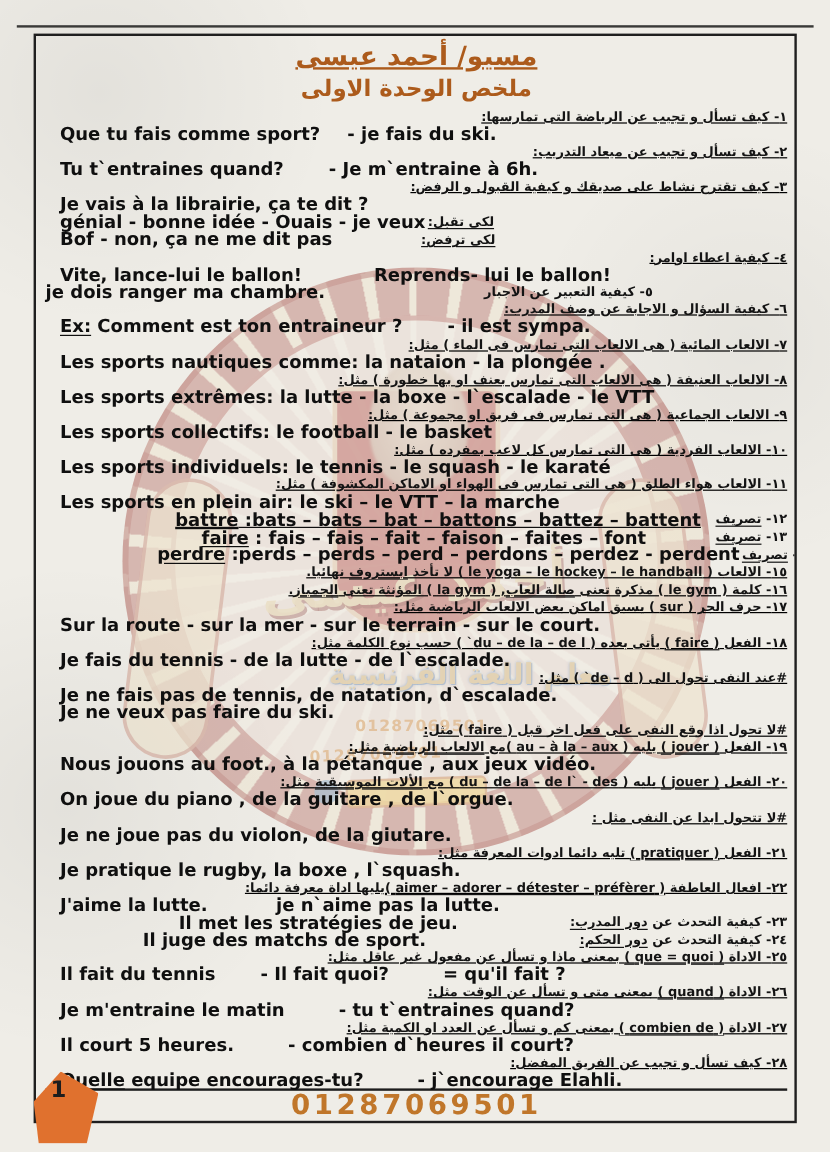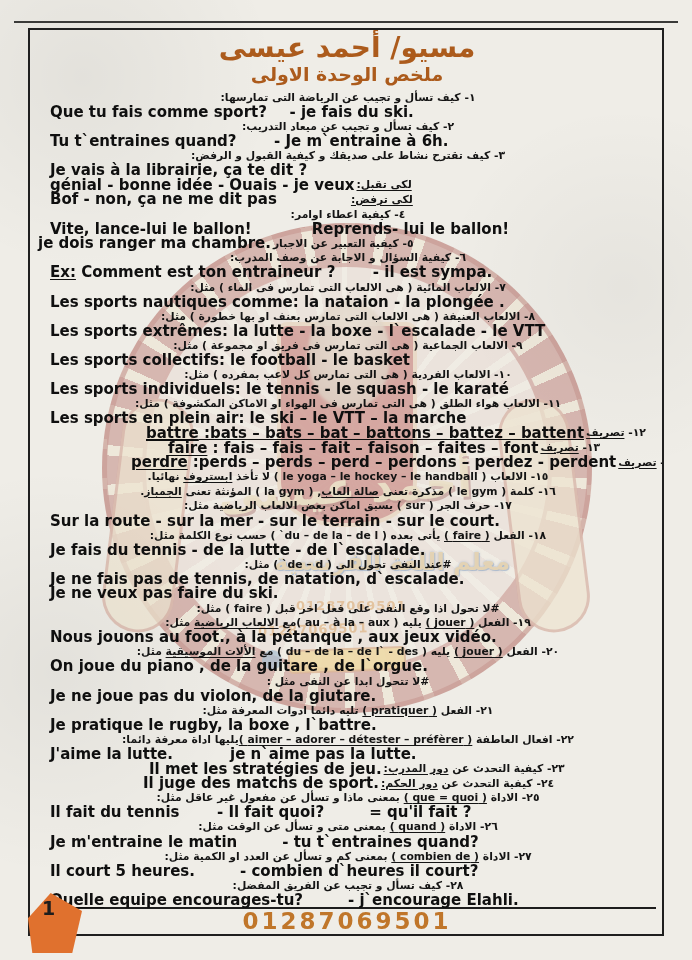--- a/index.html
+++ b/index.html
@@ -61,27 +61,27 @@
   .wm-phone{position:absolute;font-size:13px;font-weight:bold;color:rgba(208,132,52,.95);letter-spacing:1px;}
   .wm-phone.p1{left:296px;top:598px;}
   .wm-phone.p2{left:258px;top:622px;transform:rotate(-2deg);}
   .wm-ribbon{position:absolute;left:288px;top:648px;width:118px;height:24px;
     background:rgba(238,188,62,.8);border-radius:5px;transform:rotate(-2deg);
     border:2px solid rgba(160,50,40,.45);box-sizing:border-box;}
   .wm-dot{position:absolute;left:262px;top:650px;width:20px;height:20px;border-radius:50%;
     background:rgba(70,130,180,.7);}
   
   .hdr{position:relative;z-index:2;text-align:center;color:#ac5b1c;font-weight:bold;padding-top:4px;}
-  .hdr .h1{font-size:28px;line-height:27px;}
+  .hdr .h1{font-size:22px;line-height:27px;text-decoration:underline;}
   .hdr .h2{font-size:19px;line-height:26px;text-underline-offset:3px;}
   
   #rows{position:relative;z-index:2;flex:1;display:flex;flex-direction:column;margin-top:3px;}
   .row{height:14.6px;display:flex;align-items:center;flex-wrap:nowrap;font-weight:bold;}
-  .row.j-r{justify-content:center;}
-  .row.j-b{justify-content:flex-start;}
+  .row.j-r{justify-content:flex-end;text-decoration:underline;}
+  .row.j-b{justify-content:space-between;}
   .row.rule{border-bottom:2px solid #1d1d1d;}
   .cell{white-space:nowrap;}
   .cell.ar{direction:rtl;font-size:10.8px;color:#141414;padding-left:2px;}
   .cell.fr{font-size:15px;color:#0f0f0f;}
   .row.j-l > .cell.fr:first-child{margin-left:12px;}
   .u{text-decoration:underline;text-underline-offset:2px;}
   
   .phone{position:relative;z-index:2;text-align:center;color:#c0762a;font-size:23px;
     font-weight:bold;letter-spacing:3px;line-height:25px;padding-bottom:1px;}
   .page-arrow{
@@ -146,21 +146,21 @@
         <span class="cell ar" dir="rtl" style="margin-left: 72px;"><span class="u">لكى ترفض:</span></span>
       </div>
       <div class="row j-r">
         <span class="cell ar" dir="rtl">٤- كيفية اعطاء اوامر:</span>
       </div>
       <div class="row j-l">
         <span class="cell fr" dir="ltr">Vite, lance-lui le ballon!    Reprends- lui le ballon!</span>
       </div>
       <div class="row j-b">
         <span class="cell fr" dir="ltr">je dois ranger ma chambre.</span>
-        <span class="cell ar" dir="rtl" style="margin-right: 80px;">٥- كيفية التعبير  عن الاجبار</span>
+        <span class="cell ar" dir="rtl" style="margin-right: 112px;">٥- كيفية التعبير  عن الاجبار</span>
       </div>
       <div class="row j-r">
         <span class="cell ar" dir="rtl">٦- كيفية السؤال  و الاجابة عن وصف المدرب:</span>
       </div>
       <div class="row j-l">
         <span class="cell fr" dir="ltr"><span class="u">Ex:</span> Comment est ton entraineur ?   - il est sympa.</span>
       </div>
       <div class="row j-r">
         <span class="cell ar" dir="rtl">٧- الالعاب المائية ( هى الالعاب التى تمارس فى الماء ) مثل:</span>
       </div>
@@ -248,35 +248,35 @@
       <div class="row j-r">
         <span class="cell ar" dir="rtl">#لا تتحول ابدا عن النفى مثل :</span>
       </div>
       <div class="row j-l">
         <span class="cell fr" dir="ltr">Je ne joue pas du violon, de la giutare.</span>
       </div>
       <div class="row j-r">
         <span class="cell ar" dir="rtl">٢١- الفعل <span class="u">( pratiquer )</span> تليه دائما ادوات المعرفة مثل:</span>
       </div>
       <div class="row j-l">
-        <span class="cell fr" dir="ltr">Je pratique le rugby, la boxe , l`battre.</span>
+        <span class="cell fr" dir="ltr">Je pratique le rugby, la boxe , l`squash.</span>
       </div>
       <div class="row j-r">
         <span class="cell ar" dir="rtl">٢٢- افعال العاطفة <span class="u">( aimer – adorer – détester – préfèrer )</span>يليها اداة معرفة دائما:</span>
       </div>
       <div class="row j-l">
         <span class="cell fr" dir="ltr">J'aime la lutte.</span>
         <span class="cell fr" dir="ltr" style="margin-left: 57px;">je n`aime pas la lutte.</span>
       </div>
       <div class="row j-b">
         <span class="cell fr" dir="ltr" style="margin-left: 111px;">Il met les stratégies de jeu.</span>
         <span class="cell ar" dir="rtl">٢٣- كيفية التحدث عن <span class="u">دور المدرب:</span></span>
       </div>
       <div class="row j-b">
-        <span class="cell fr" dir="ltr" style="margin-left: 105px;">Il juge des matchs de sport.</span>
+        <span class="cell fr" dir="ltr" style="margin-left: 81px;">Il juge des matchs de sport.</span>
         <span class="cell ar" dir="rtl">٢٤- كيفية التحدث عن <span class="u">دور الحكم:</span></span>
       </div>
       <div class="row j-r">
         <span class="cell ar" dir="rtl">٢٥- الاداة  <span class="u">( que = quoi )</span> بمعنى ماذا و تسأل عن مفعول غير عاقل مثل:</span>
       </div>
       <div class="row j-l">
         <span class="cell fr" dir="ltr">Il fait du tennis   - Il fait quoi?   =  qu'il fait ?</span>
       </div>
       <div class="row j-r">
         <span class="cell ar" dir="rtl">٢٦- الاداة <span class="u">( quand )</span> بمعنى متى و تسأل عن الوقت مثل:</span>

